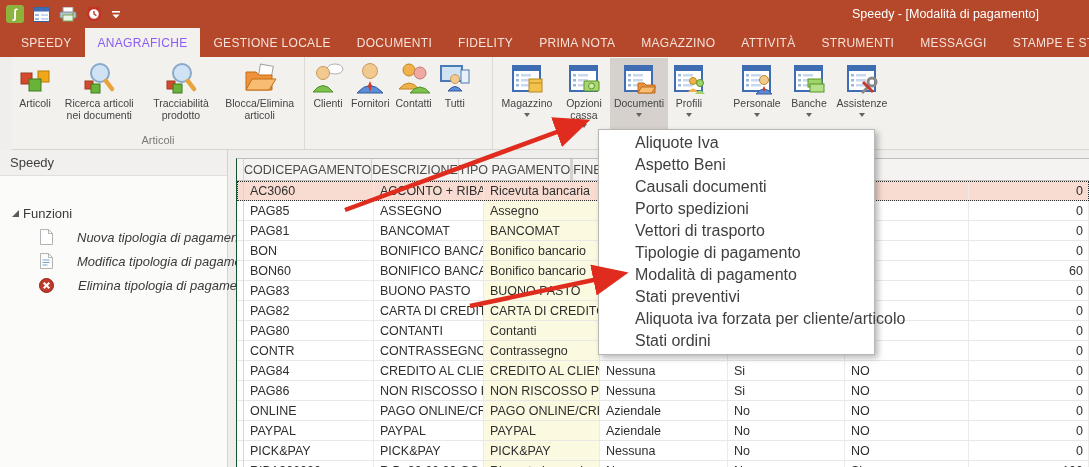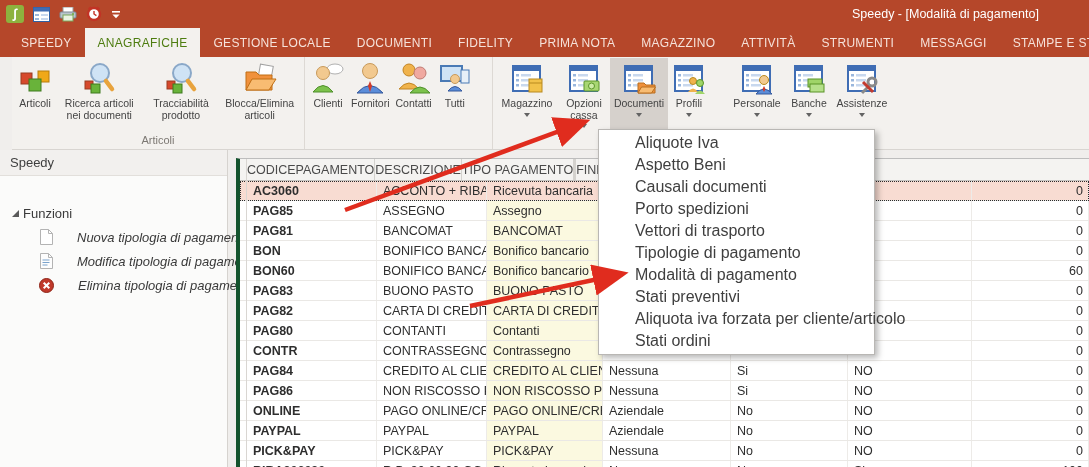--- a/index.html
+++ b/index.html
@@ -15,21 +15,21 @@
   .qat .qicon { display:flex; align-items:center; justify-content:center; }
   .appicon { width:18px; height:18px; background:#8db23e; border-radius:3px; color:#fff;
              font-size:13px; line-height:18px; text-align:center; font-weight:bold; }
   .wintitle { position:absolute; left:852px; top:0; height:28px; line-height:28px;
               color:#fff; font-size:12.5px; white-space:nowrap; }
   
   .tabbar { position:absolute; left:0; top:28px; width:100%; height:29px; background:#b5472a;
             display:flex; align-items:stretch; padding-left:8px; }
   .tab { display:flex; align-items:center; padding:0 13px; color:#f6e2da; font-size:12px;
          letter-spacing:.3px; white-space:nowrap; cursor:default; }
-  .tab.active { background:#f3f1ee; color:#4d7c0f; }
+  .tab.active { background:#f3f1ee; color:#8b5cf6; }
   
   .ribbon { position:absolute; left:12px; top:57px; width:100%; height:93px; background:#f3f1ee;
             border-bottom:1px solid #d8d5d1; display:flex; }
   .rgroup { display:flex; flex-direction:column; padding:1px 3px 0; }
   .rgroup + .rgroup { border-left:1px solid #ddd9d4;gap:32px; }
   .rgroup .buttons { display:flex; align-items:flex-start; flex:1; }
   .rgroup .glabel { height:16px; text-align:center; color:#7c7873; font-size:11px; line-height:14px; }
   .rbtn { display:flex; flex-direction:column; align-items:center; padding:4px 3px 1px;
           color:#444; font-size:10.5px; line-height:11.5px; text-align:center; height:72px; }
   .rbtn .icon { width:34px; height:34px; flex:none; margin-bottom:2px; }
@@ -52,31 +52,31 @@
   .sidebar-header { height:26px; line-height:25px; padding-left:10px; font-size:13px; color:#3e3e3e;
                     background:#f2f0ee; border-bottom:1px solid #e2dfdb; }
   .tree { padding:11px 0 0 12px; font-size:13px; color:#3a3a3a; }
   .tree-root { display:flex; align-items:center; gap:4px; height:24px; cursor:default;margin-top:14px; }
   .expander { width:0; height:0; border-left:7px solid transparent; border-bottom:7px solid #5a5a5a; }
   .tree-item { display:flex; align-items:center; gap:24px; height:24px; padding-left:27px;
                white-space:nowrap; cursor:default;font-style:italic; }
   .tree-item svg { flex:none; }
   
   .tablewrap { position:absolute; left:236px; top:158px; right:0; bottom:0; background:#fff;
-               border-left:4px solid #14532d; border-top:1px solid #bdbdbd; overflow:hidden; }
+               border-left:1px solid #14532d; border-top:1px solid #bdbdbd; overflow:hidden; }
   .tablewrap::before { content:""; position:absolute; left:6px; top:0; bottom:0; width:1px; background:#d9d6d2; }
   .thead { display:flex; height:22px; background:#f4f3f1; border-bottom:1px solid #c6c4c1;
            color:#4a4a4a; font-size:12.5px; padding-left:7px; }
   .th { display:flex; align-items:center; justify-content:center; border-right:1px solid #d4d2ce;
         white-space:nowrap; overflow:hidden; }
   .tr { display:flex; height:20px; border-bottom:1px solid #eae8e5; font-size:12.5px; color:#2e2e2e;
         padding-left:7px; background:#fff; }
   .td { display:flex; align-items:center; padding:0 6px; border-right:1px solid #edebe8;
         white-space:nowrap; overflow:hidden; }
-  .c0{width:130px;flex:none;font-weight:bold;} .c1{width:110px;flex:none;} .c2{width:116px;flex:none;}
+  .c0{width:130px;flex:none;} .c1{width:110px;flex:none;} .c2{width:116px;flex:none;}
   .c3{width:128px;flex:none;} .c4{width:117px;flex:none;} .c5{width:124px;flex:none;} .c6{flex:1;}
   .td.c2{background:#fbf9e0;}
   .td.c6{justify-content:flex-end;padding-right:5px;}
   .tr.selected{background:#f8dcd2;outline:1px dotted #2b2b2b;outline-offset:-1px;}
   .tr.selected .td.c2{background:transparent;}
   
   .arrows { position:absolute; left:0; top:0; z-index:50; pointer-events:none; }
 </style>
 </head>
 <body>

